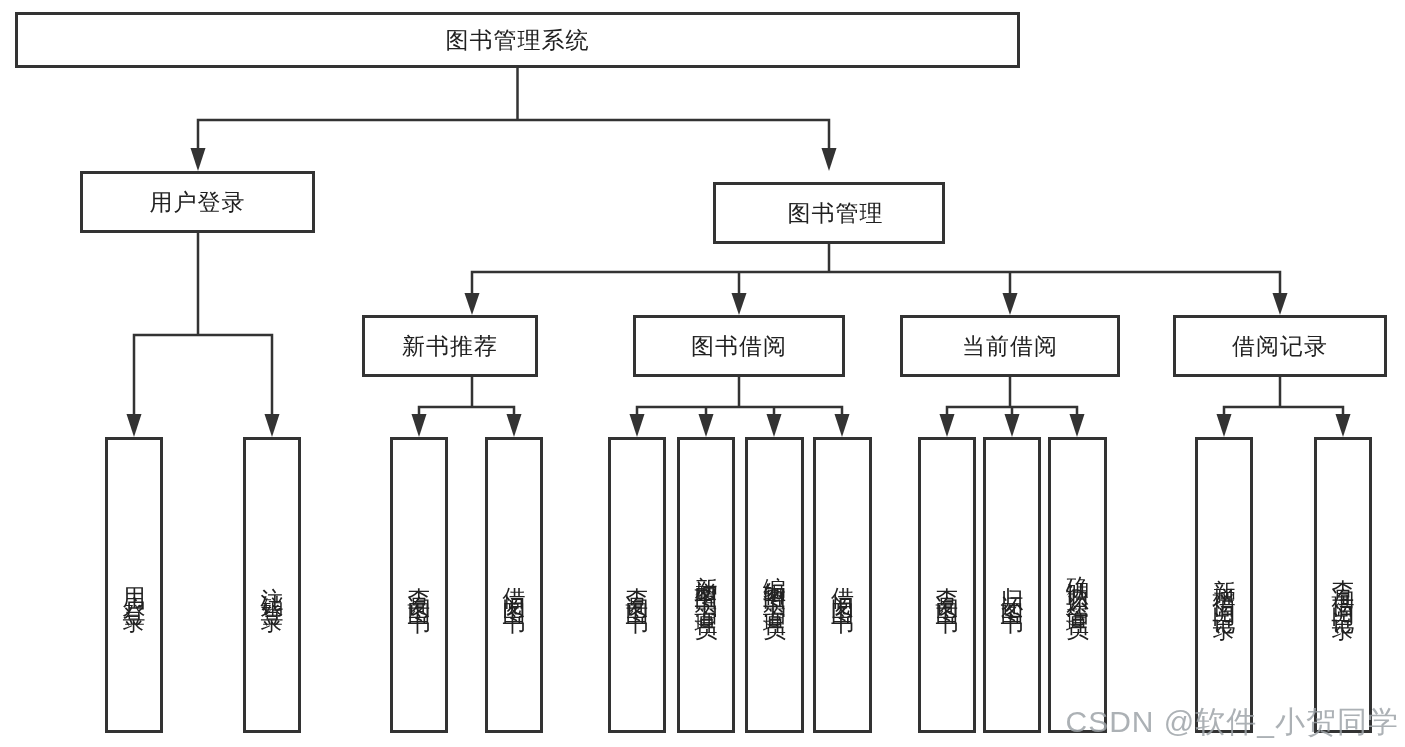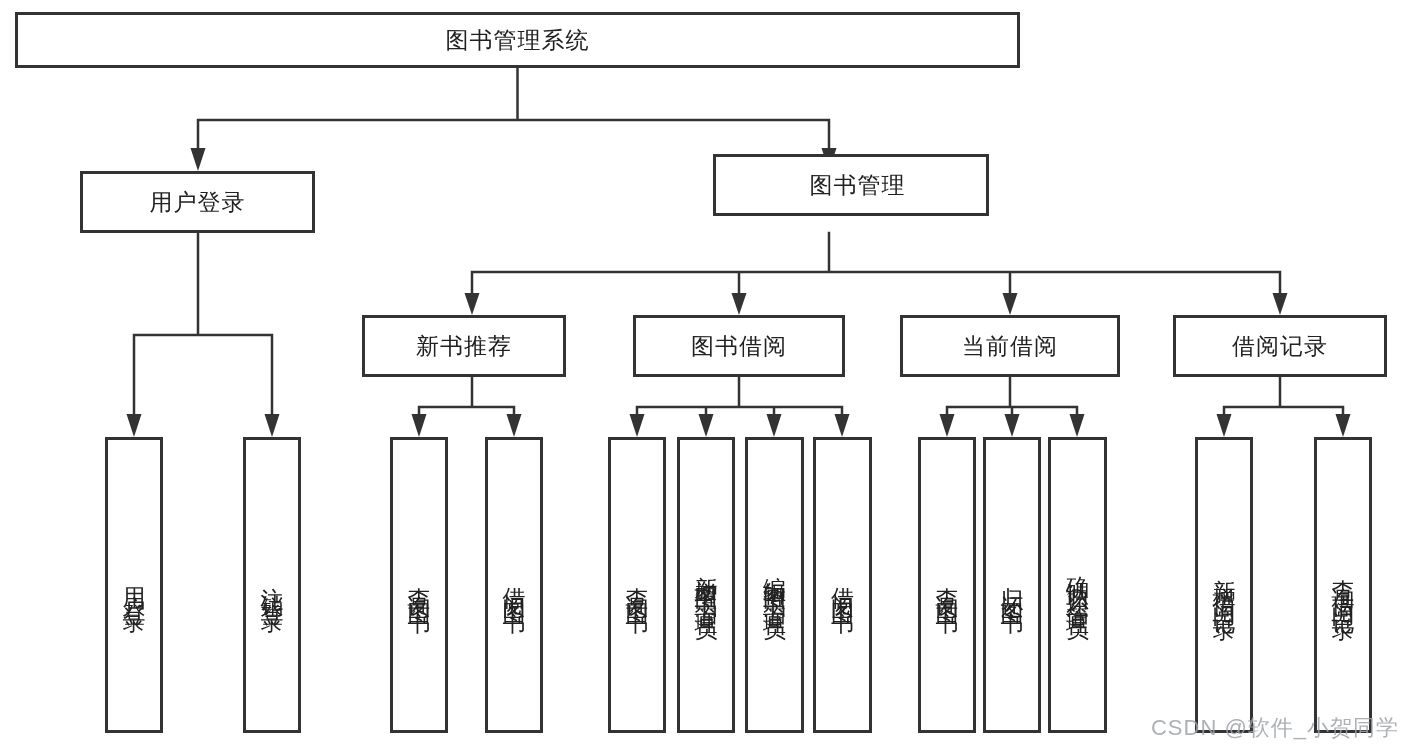--- a/index.html
+++ b/index.html
@@ -26,21 +26,21 @@
     writing-mode:vertical-rl;
     text-orientation:mixed;
     letter-spacing:8px;
     line-height:1;
     white-space:nowrap;
   }
   .watermark{
     position:absolute;
     right:6px;bottom:4px;
     z-index:2;
-    font-size:22px;
+    font-size:30px;
     color:rgba(158,163,168,0.85);
     letter-spacing:1px;
     pointer-events:none;
   }
 </style>
 </head>
 <body>
 
 <div id="stage">
 
@@ -87,25 +87,25 @@
     </g>
   </svg>
 
   <div class="node hbox" style="left:15px;top:12px;width:1005px;height:56px;">
     <span>图书管理系统</span>
   </div>
 
   <div class="node hbox" style="left:80px;top:171px;width:235px;height:62px;">
     <span>用户登录</span>
   </div>
-  <div class="node hbox" style="left:713px;top:154px;width:276px;height:62px;padding-left:13px;">
+  <div class="node hbox" style="left:713px;top:182px;width:232px;height:62px;padding-left:13px;">
     <span>图书管理</span>
   </div>
 
-  <div class="node hbox" style="left:362px;top:315px;width:204px;height:62px;">
+  <div class="node hbox" style="left:362px;top:315px;width:176px;height:62px;">
     <span>新书推荐</span>
   </div>
   <div class="node hbox" style="left:900px;top:315px;width:220px;height:62px;">
     <span>当前借阅</span>
   </div>
   <div class="node hbox" style="left:633px;top:315px;width:212px;height:62px;">
     <span>图书借阅</span>
   </div>
   <div class="node hbox" style="left:1173px;top:315px;width:214px;height:62px;">
     <span>借阅记录</span>

